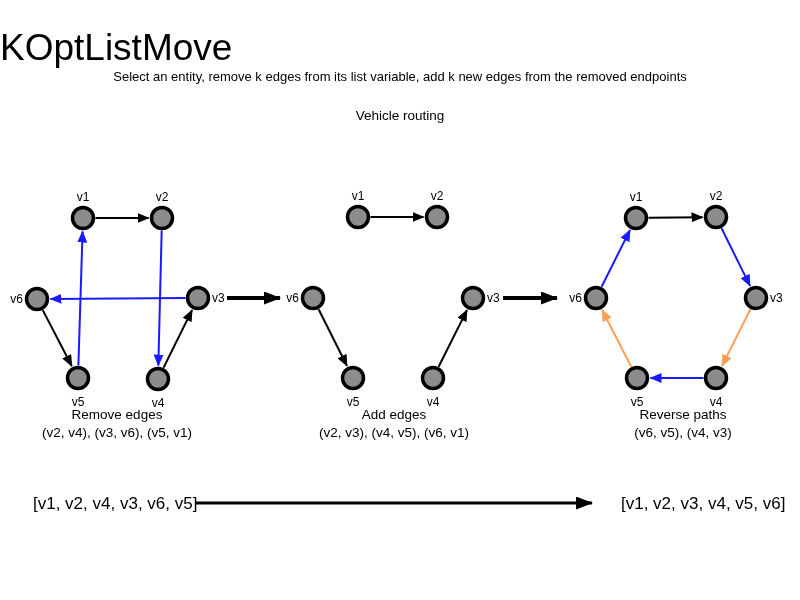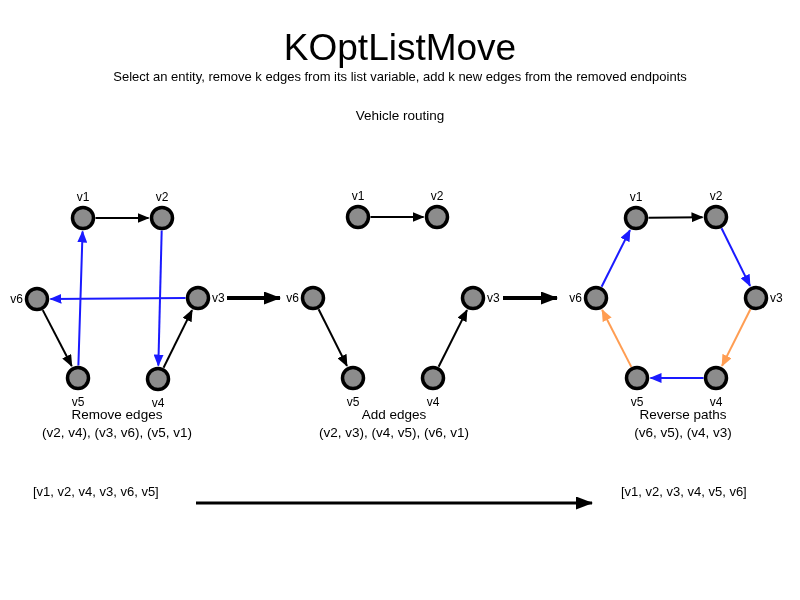--- a/index.html
+++ b/index.html
@@ -1,23 +1,23 @@
 <!DOCTYPE html>
 <html><head>
 <meta charset="utf-8">
 <style>
   html,body{margin:0;padding:0;}
   body{font-family:"Liberation Sans","DejaVu Sans",sans-serif;background:#fff;}
   #page{position:relative;width:800px;height:600px;background:#fff;overflow:hidden;}
   .abs{position:absolute;}
-  #title{top:27px;left:0;width:800px;text-align:center;font-size:37px;color:#000;letter-spacing:0px;}
+  #title{top:27px;left:0;width:800px;text-align:left;font-size:37px;color:#000;letter-spacing:0px;}
   #subtitle{top:69px;left:0;width:800px;text-align:center;font-size:13px;color:#000;}
   #context-label{top:108px;left:0;width:800px;text-align:center;font-size:13.5px;color:#000;}
   #diagram{top:0;left:0;}
-  .list-text{top:484px;font-size:13px;color:#000;white-space:nowrap;}
+  .list-text{top:494px;font-size:17px;color:#000;white-space:nowrap;}
   #before-list{left:33px;}
   #after-list{left:597px;margin-left:24px;}
   svg text{font-family:"Liberation Sans","DejaVu Sans",sans-serif;}
 </style>
 </head>
 <body>
 
 <div id="page">
   <div id="title" class="abs">KOptListMove</div>
   <div id="subtitle" class="abs">Select an entity, remove k edges from its list variable, add k new edges from the removed endpoints</div>

